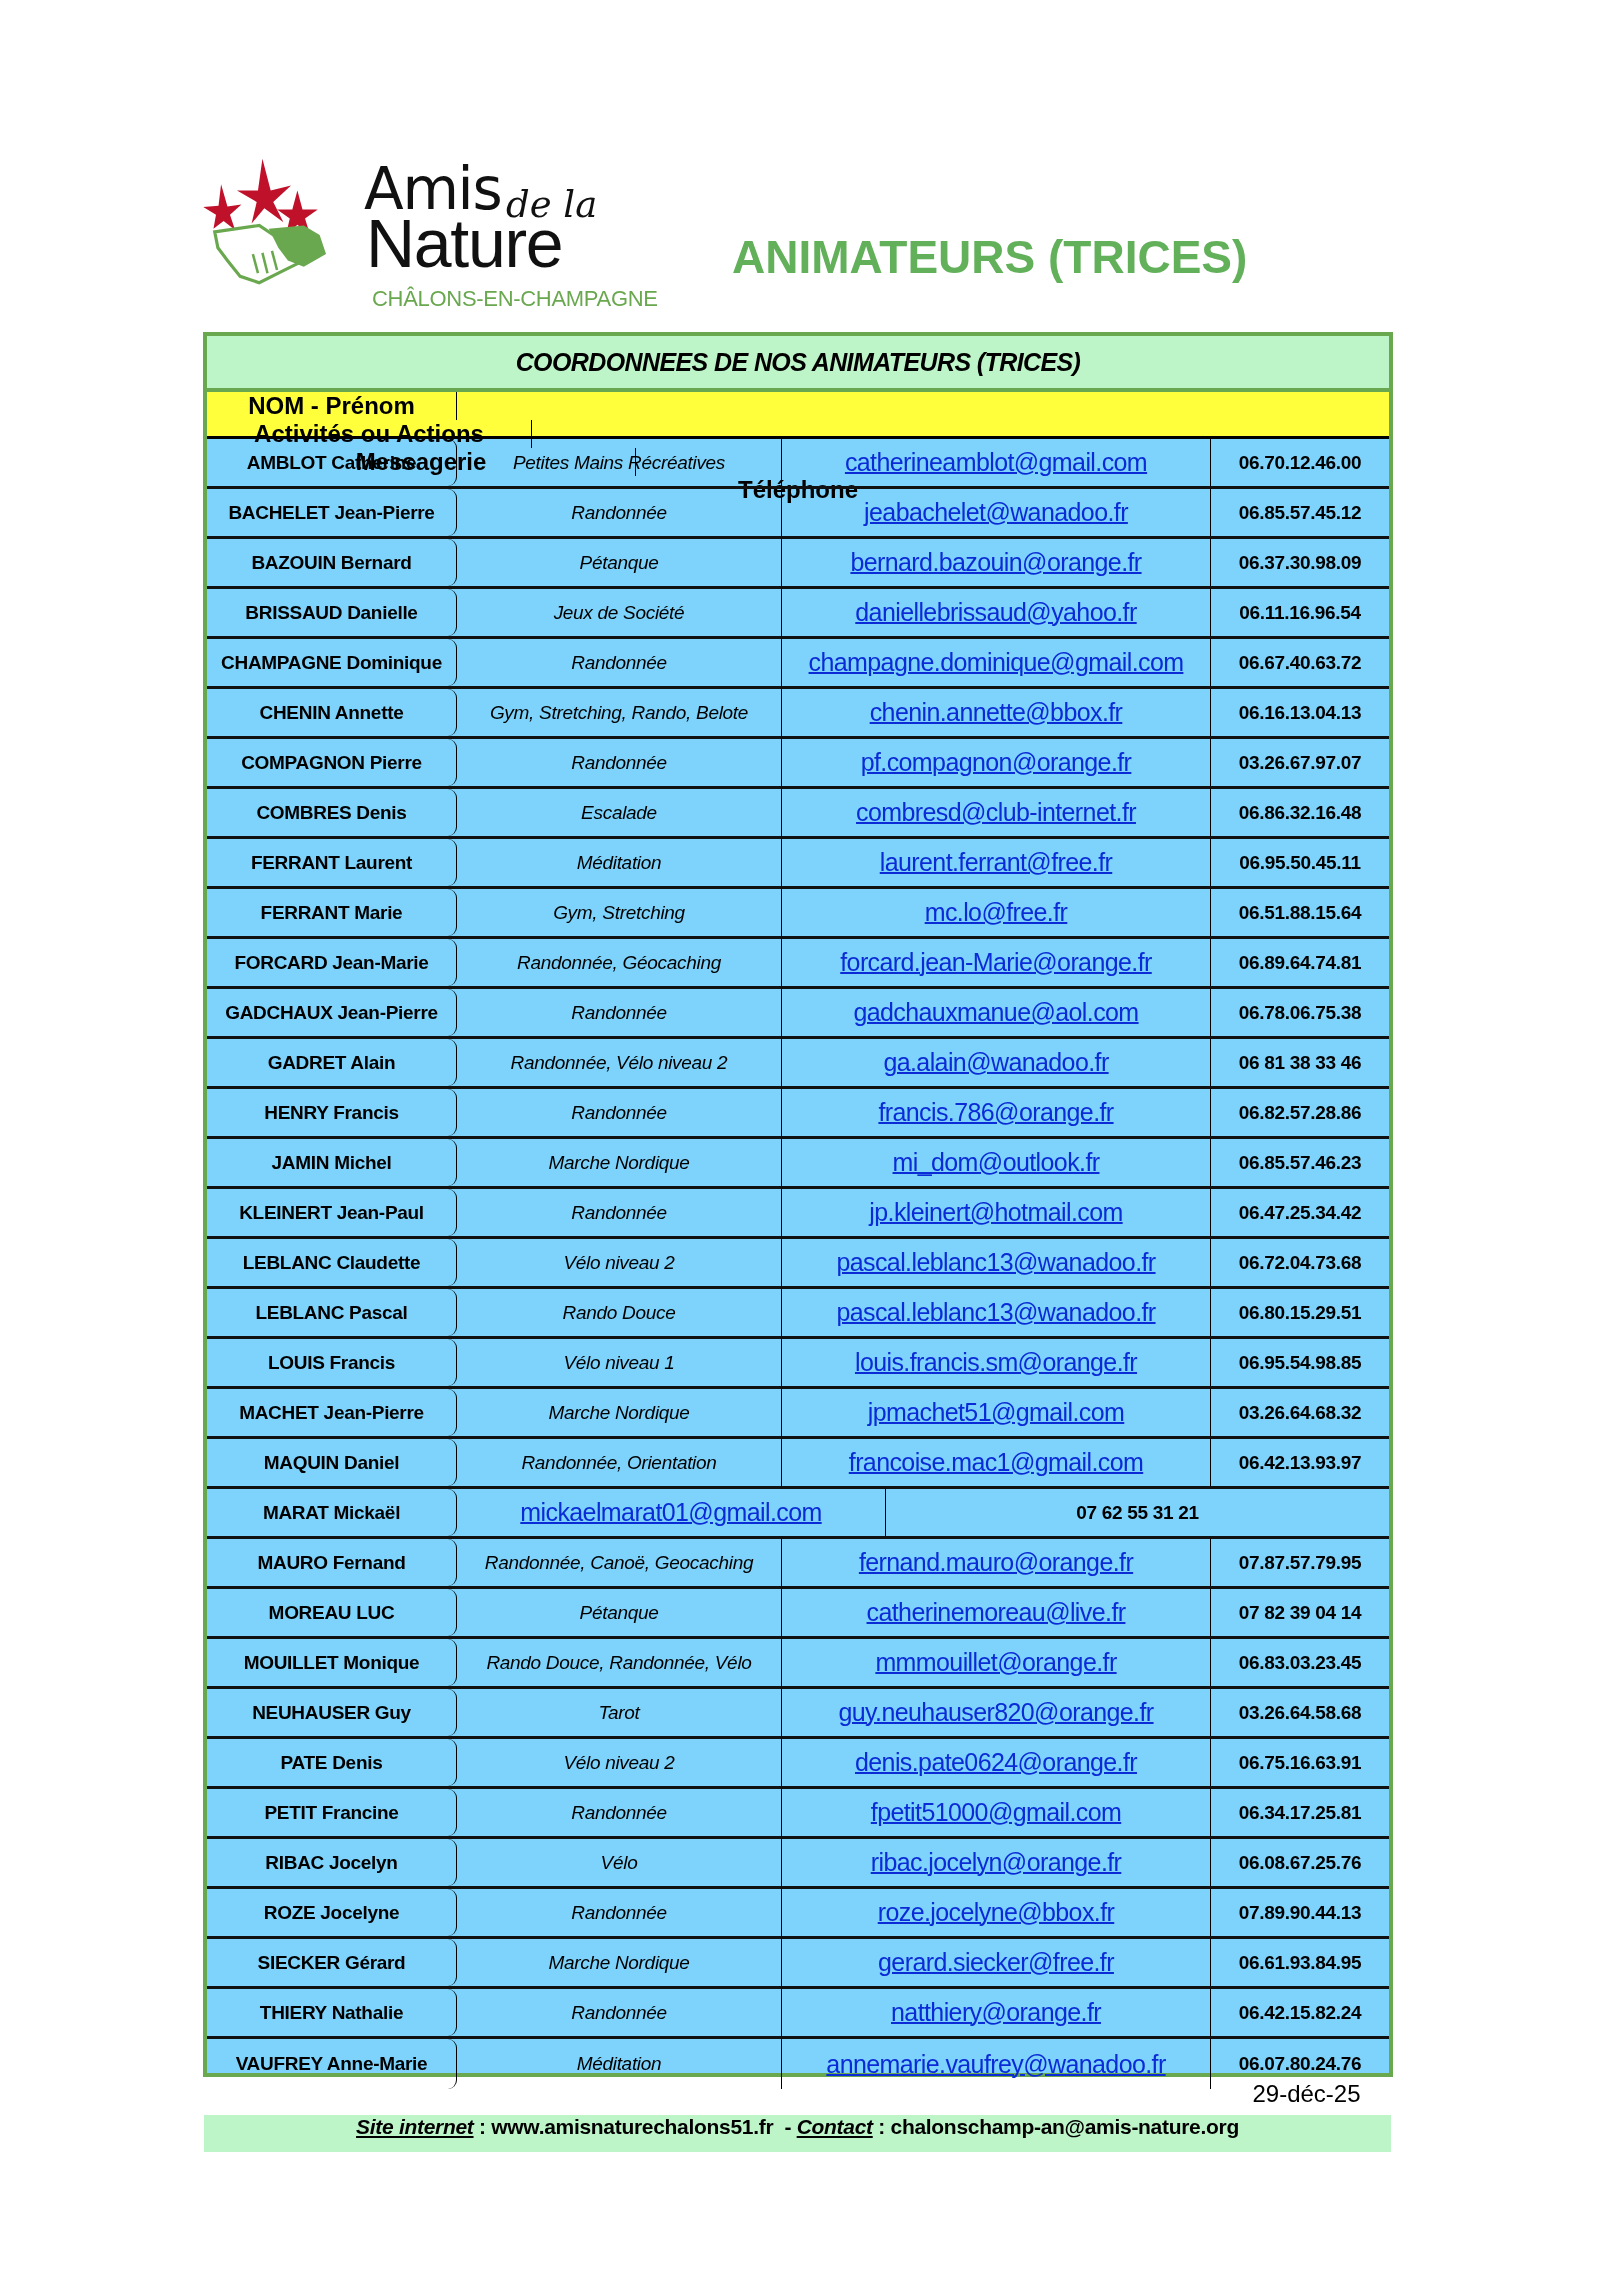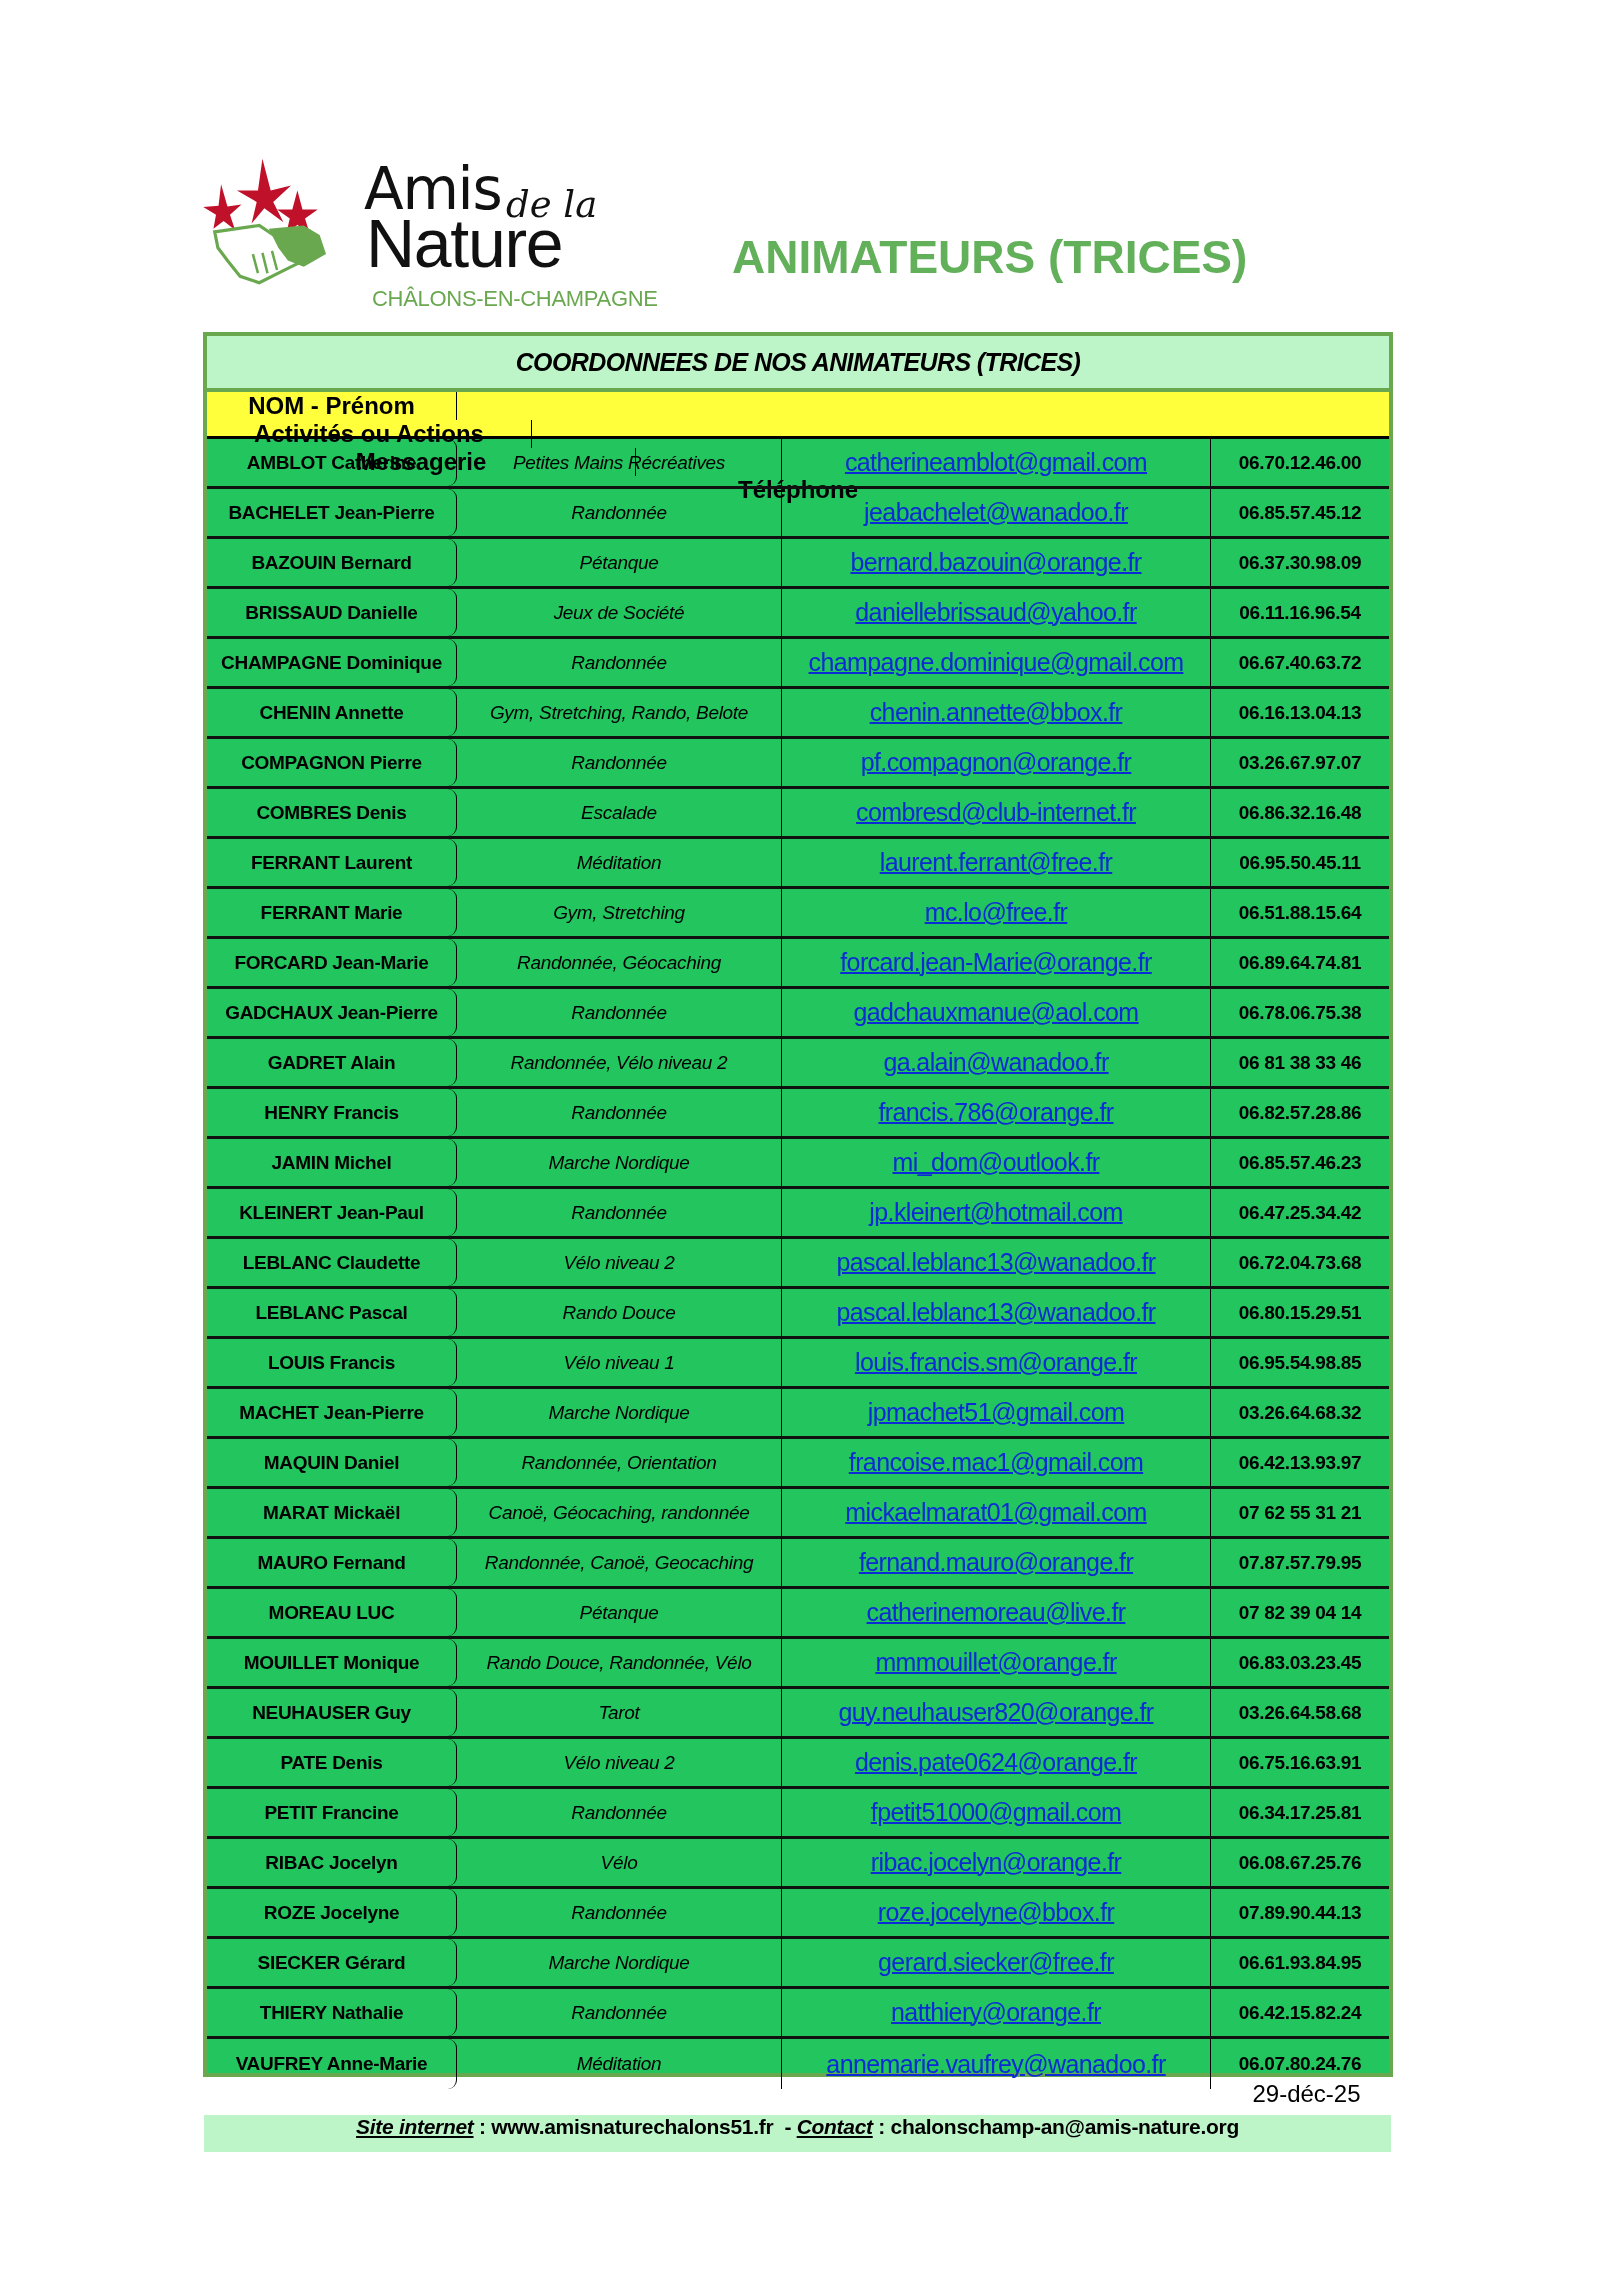--- a/index.html
+++ b/index.html
@@ -12,21 +12,21 @@
   .logo-dela { position:absolute; left:304px; top:37px; font-family:"DejaVu Serif", serif;
                font-style:italic; font-size:37px; color:#111; }
   .logo-nature { position:absolute; left:164px; top:68px; font-family:Liberation Sans, sans-serif;
                font-size:68px; line-height:58px; color:#111; letter-spacing:-1.3px; }
   .logo-city { position:absolute; left:170px; top:140px; font-family:"Liberation Sans", sans-serif;
                font-size:22px; color:#6aa84f; letter-spacing:-0.3px; }
   .page-title { position:absolute; left:732px; top:230px; font-family:"Liberation Sans", sans-serif;
                 font-weight:bold; font-size:46px; color:#62b05a; letter-spacing:0px; }
 
   .table-wrap { position:absolute; left:203px; top:332px; width:1190px; height:1745px;
-                border:4.4px solid #6aa84f; box-sizing:border-box; background:#22c55e; }
+                border:4.4px solid #6aa84f; box-sizing:border-box; background:#7dd3fc; }
   .table-title { position:absolute; left:0; top:0; width:100%; height:56px; background:#bdf5c9;
                  border-bottom:4.4px solid #6aa84f; box-sizing:border-box;
                  display:flex; align-items:center; justify-content:center;
                  font-family:"Liberation Sans", sans-serif; font-style:italic; font-weight:bold;
                  font-size:25px; letter-spacing:-0.6px; }
   .hdr { position:absolute; left:0; top:56px; width:100%; height:47px; background:#ffff3c;
          border-bottom:3.8px solid #000; box-sizing:border-box; display:flex;flex-direction:column; }
   .hdr > div { display:flex; align-items:center; justify-content:center;
                font-weight:bold; font-size:24px; box-sizing:border-box; border-right:1.9px solid #000; }
   .hdr > div:last-child { border-right:none; }
@@ -247,21 +247,20 @@
       <div class="row">
         <div class="c1 name">MAQUIN Daniel</div>
         <div class="c2 act">Randonnée, Orientation</div>
         <div class="c3">
           <a class="mail">francoise.mac1@gmail.com</a>
         </div>
         <div class="c4 tel">06.42.13.93.97</div>
       </div>
       <div class="row">
         <div class="c1 name">MARAT Mickaël</div>
-        <div class="c2 act">Canoë, Géocaching, randonnée</div>
         <div class="c3">
           <a class="mail">mickaelmarat01@gmail.com</a>
         </div>
         <div class="c4 tel">07 62 55 31 21</div>
       </div>
       <div class="row">
         <div class="c1 name">MAURO Fernand</div>
         <div class="c2 act">Randonnée, Canoë, Geocaching</div>
         <div class="c3">
           <a class="mail">fernand.mauro@orange.fr</a>

